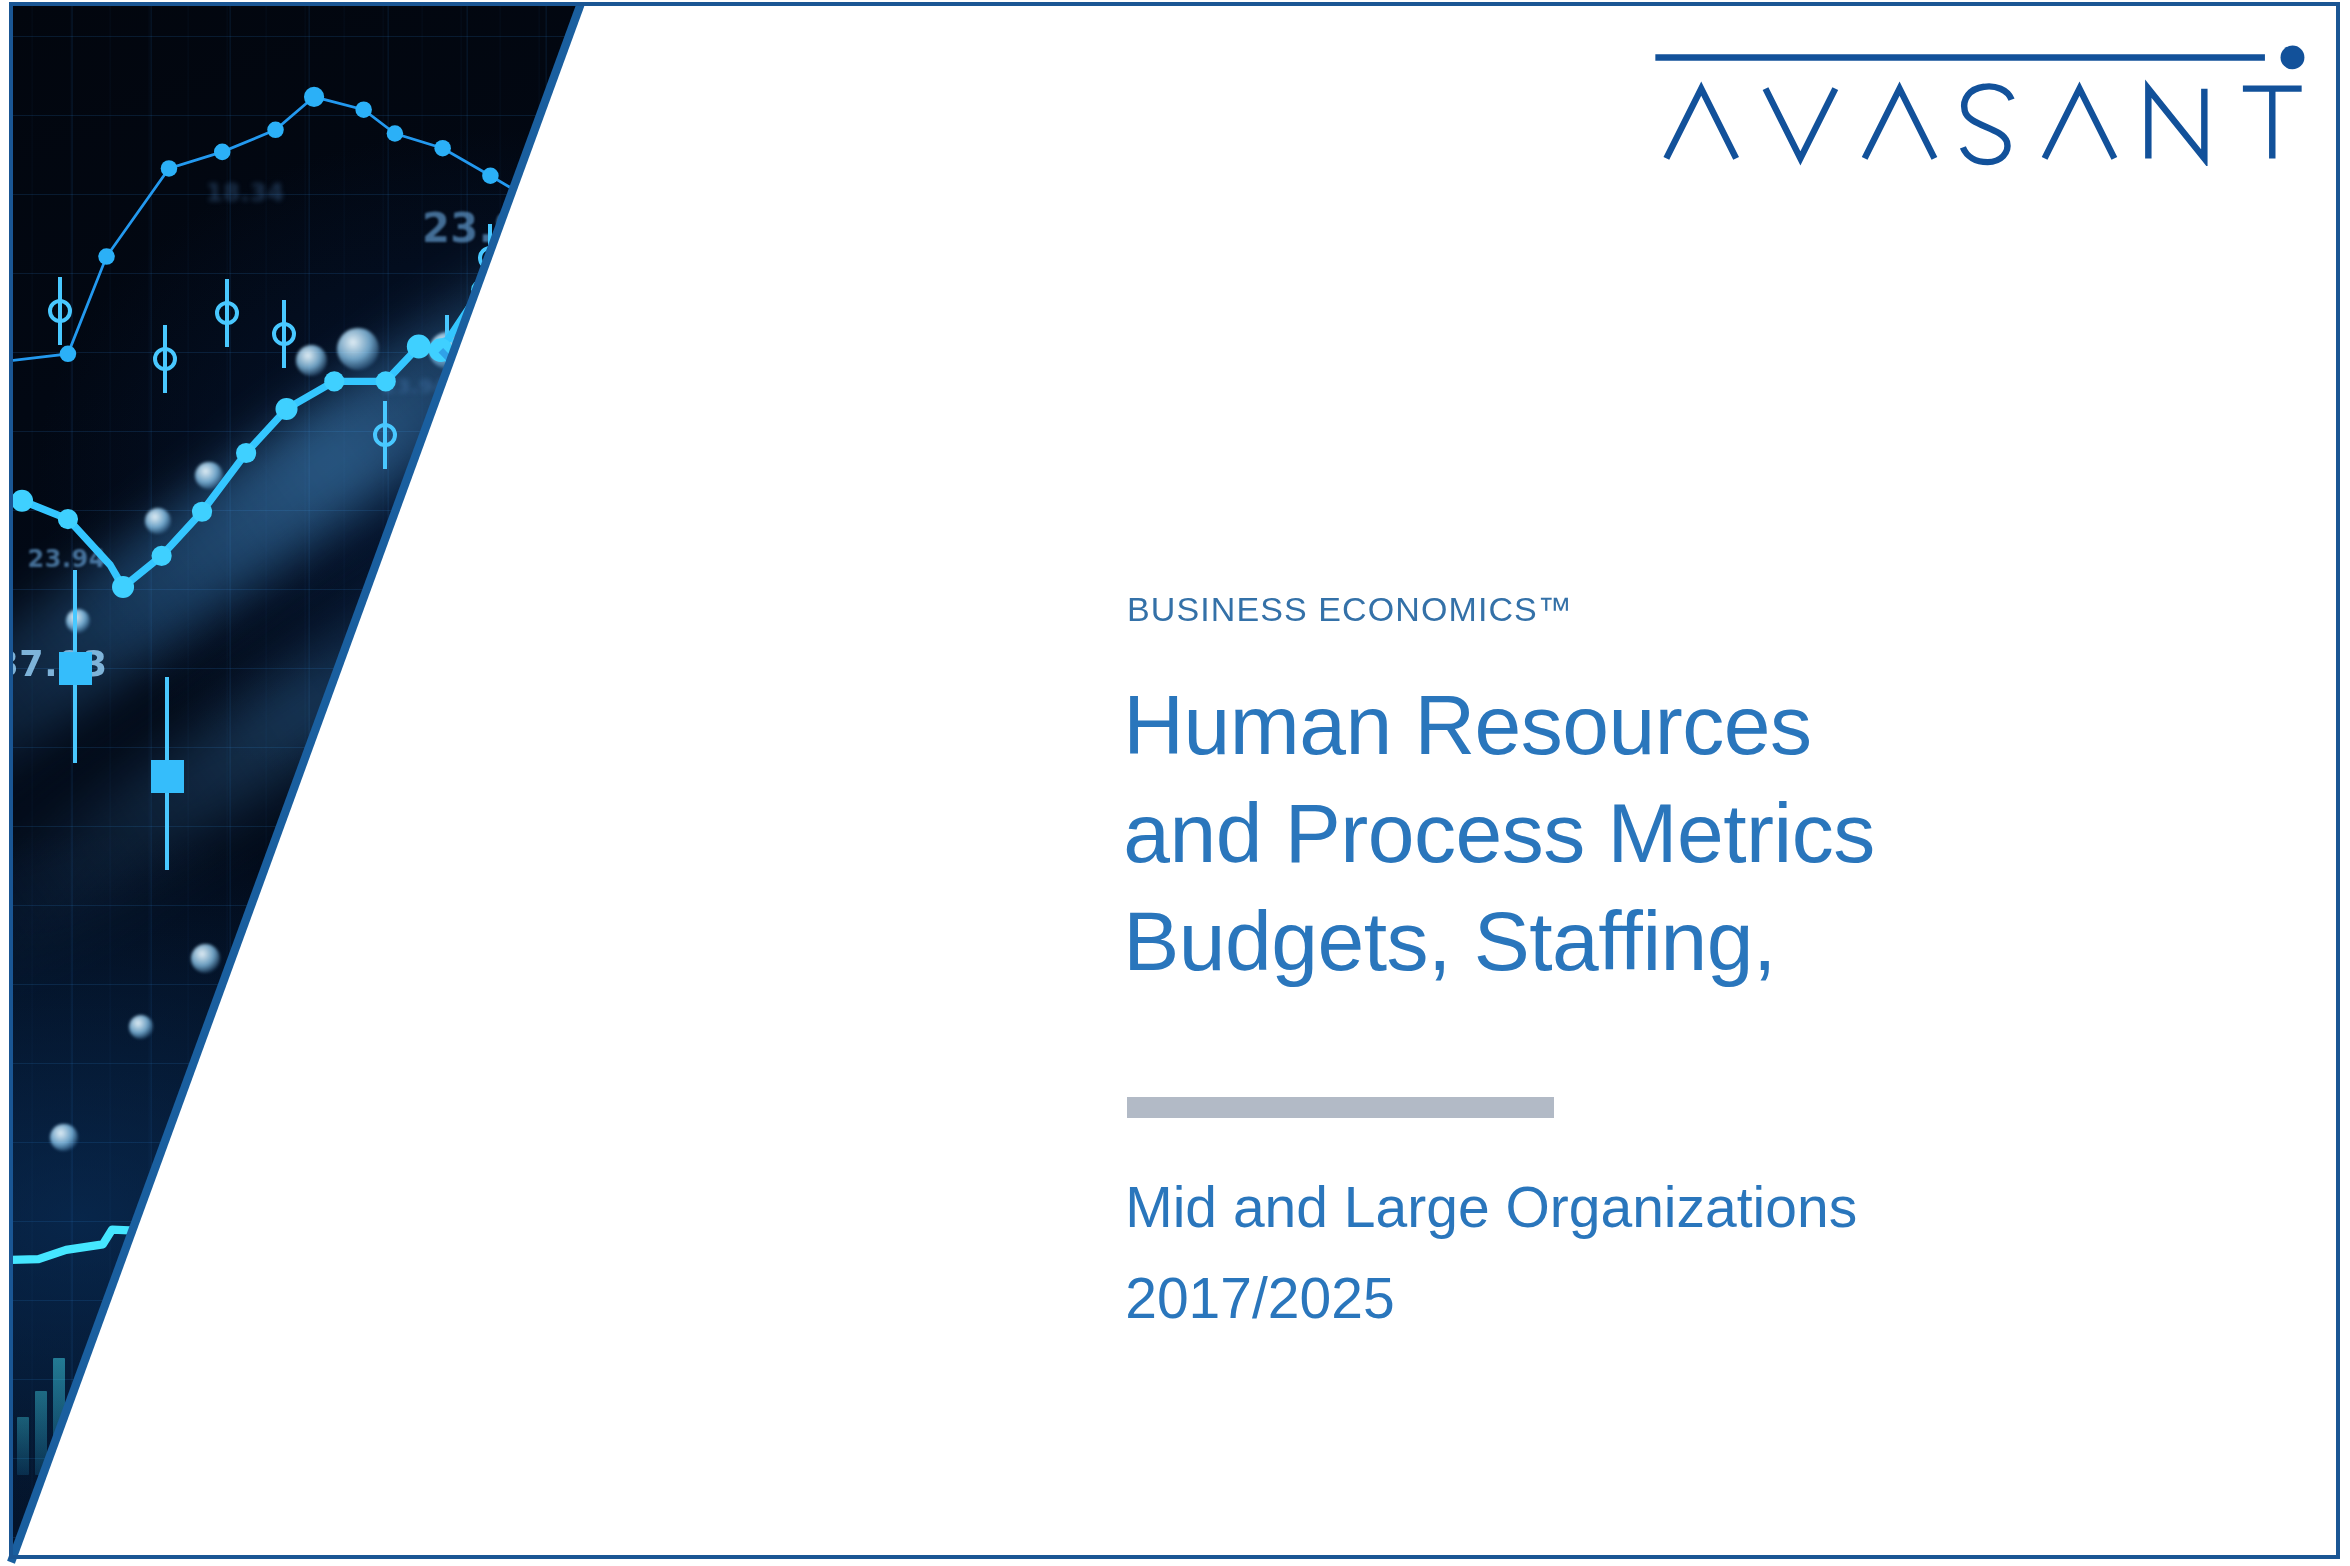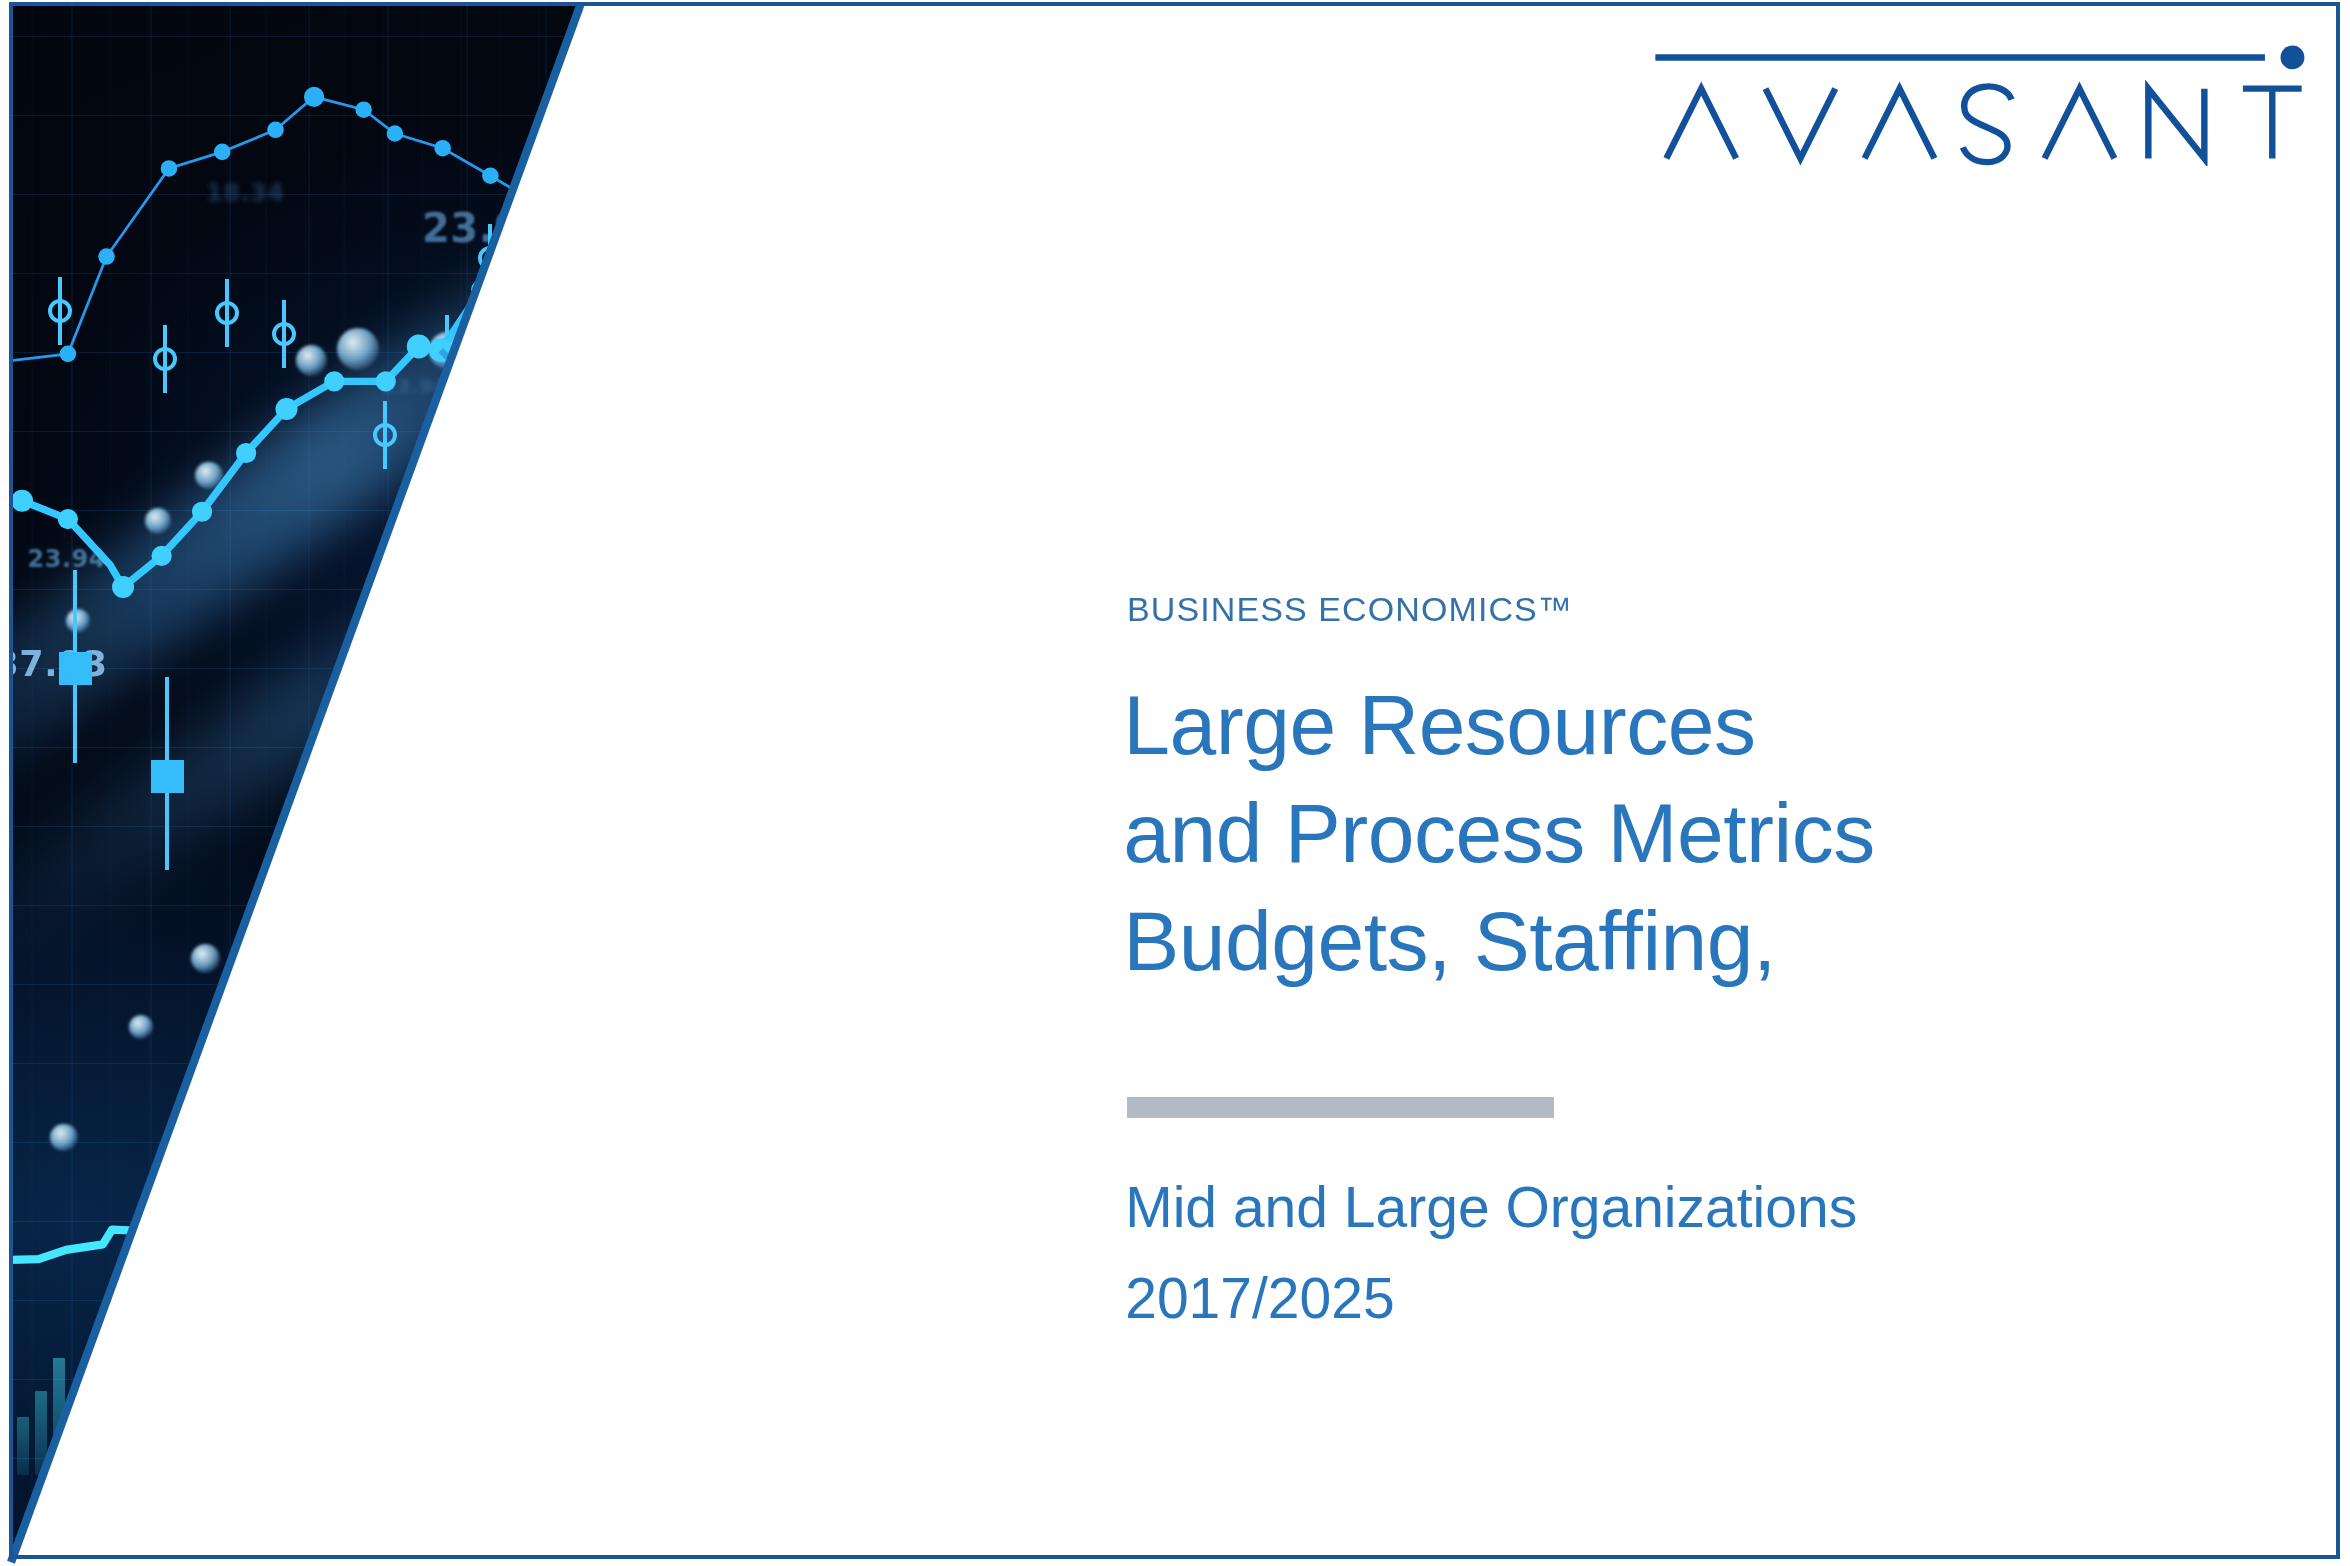--- a/index.html
+++ b/index.html
@@ -413,21 +413,21 @@
         <path d="M648 56 L712 56 M680 56 L680 132"></path>
       </g>
     </svg>
   </div>
 
   <div class="content">
 
     <div class="eyebrow">BUSINESS ECONOMICS™</div>
 
     <div class="title-block">
-      <div class="title-line">Large Resources</div>
+      <div class="title-line">Human Resources</div>
       <div class="title-line">and Process Metrics</div>
       <div class="title-line">Budgets, Staffing,</div>
     </div>
 
     <div class="divider"></div>
 
     <div class="sub-block">
       <div class="sub-line">Mid and Large Organizations</div>
       <div class="sub-line">2017/2025</div>
     </div>

